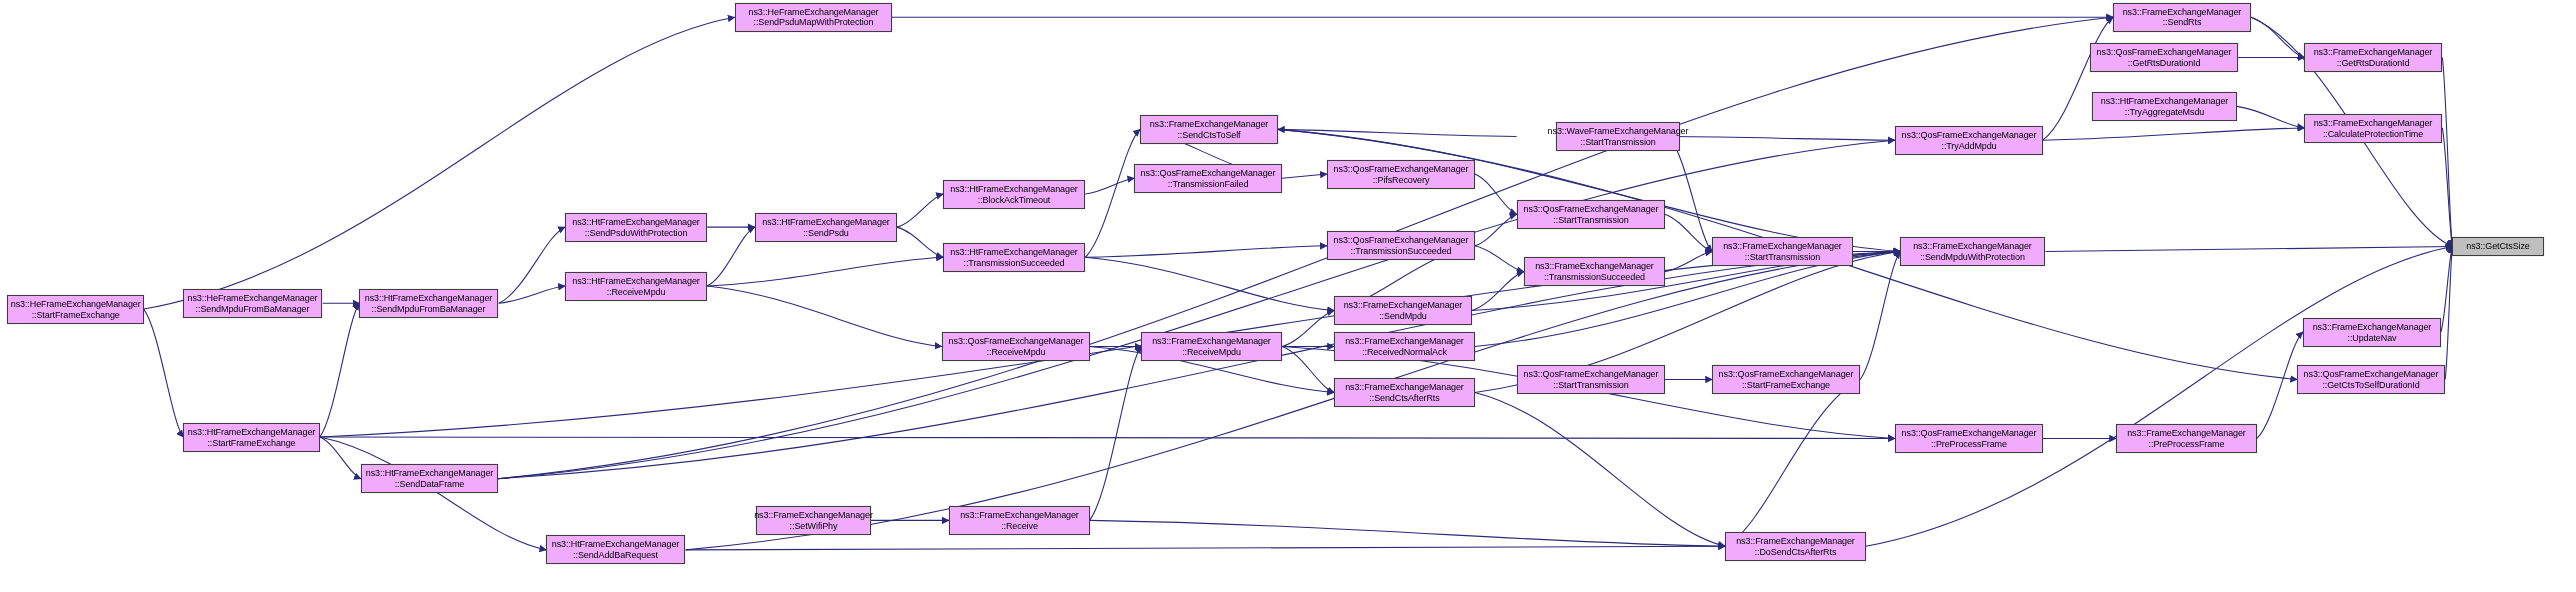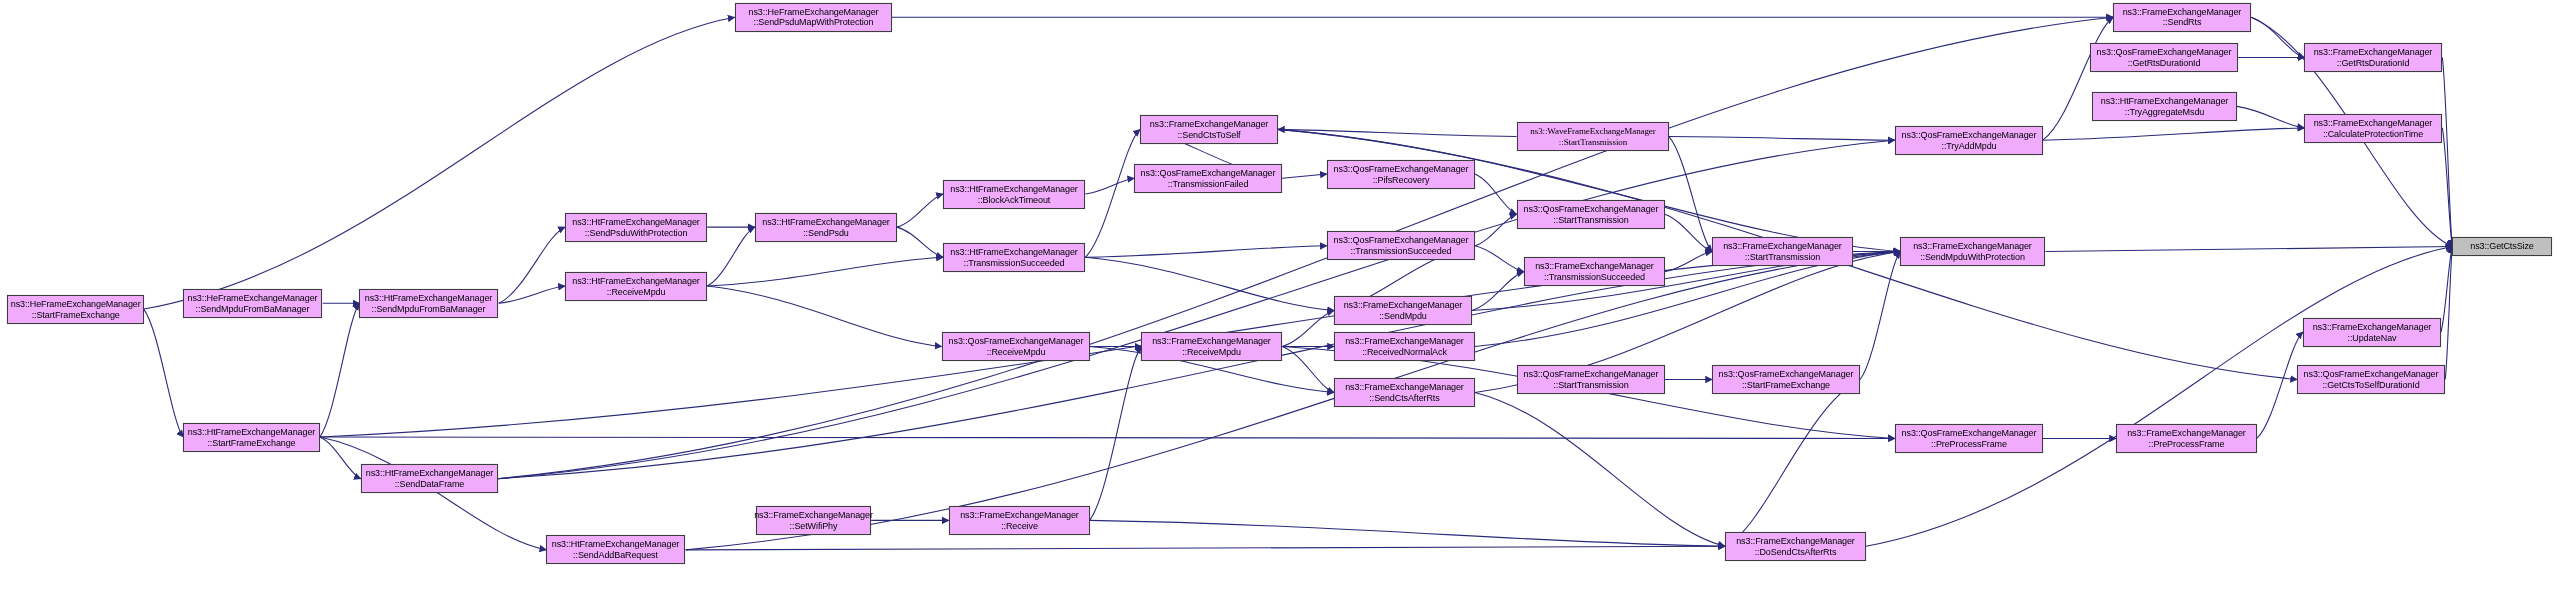--- a/index.html
+++ b/index.html
@@ -151,39 +151,39 @@
       <div class="node" style="left: 1327px; top: 160px; width: 148px; height: 29px;"><span>ns3::QosFrameExchangeManager
 ::PifsRecovery</span></div>
       <div class="node" style="left: 1327px; top: 231px; width: 148px; height: 29px;"><span>ns3::QosFrameExchangeManager
 ::TransmissionSucceeded</span></div>
       <div class="node" style="left: 1334px; top: 296px; width: 138px; height: 29px;"><span>ns3::FrameExchangeManager
 ::SendMpdu</span></div>
       <div class="node" style="left: 1517px; top: 200px; width: 148px; height: 29px;"><span>ns3::QosFrameExchangeManager
 ::StartTransmission</span></div>
       <div class="node" style="left: 1524px; top: 257px; width: 141px; height: 29px;"><span>ns3::FrameExchangeManager
 ::TransmissionSucceeded</span></div>
-      <div class="node" style="left: 1517px; top: 122px; width: 152px; height: 29px; font-family: Liberation Serif, serif;"><span>ns3::WaveFrameExchangeManager
+      <div class="node" style="left: 1556px; top: 122px; width: 124px; height: 29px;"><span>ns3::WaveFrameExchangeManager
 ::StartTransmission</span></div>
       <div class="node" style="left: 1712px; top: 237px; width: 141px; height: 29px;"><span>ns3::FrameExchangeManager
 ::StartTransmission</span></div>
       <div class="node" style="left: 1895px; top: 126px; width: 148px; height: 29px;"><span>ns3::QosFrameExchangeManager
 ::TryAddMpdu</span></div>
       <div class="node" style="left: 1900px; top: 237px; width: 145px; height: 29px;"><span>ns3::FrameExchangeManager
 ::SendMpduWithProtection</span></div>
       <div class="node" style="left: 2113px; top: 2.9px; width: 138px; height: 29px;"><span>ns3::FrameExchangeManager
 ::SendRts</span></div>
       <div class="node" style="left: 2090px; top: 43px; width: 148px; height: 29px;"><span>ns3::QosFrameExchangeManager
 ::GetRtsDurationId</span></div>
       <div class="node" style="left: 2092px; top: 92px; width: 145px; height: 29px;"><span>ns3::HtFrameExchangeManager
 ::TryAggregateMsdu</span></div>
       <div class="node" style="left: 2304px; top: 43px; width: 138px; height: 29px;"><span>ns3::FrameExchangeManager
 ::GetRtsDurationId</span></div>
       <div class="node" style="left: 2304px; top: 114px; width: 138px; height: 29px;"><span>ns3::FrameExchangeManager
 ::CalculateProtectionTime</span></div>
-      <div class="node root" style="left: 2452px; top: 237px; width: 100px; height: 18.7px;"><span>ns3::GetCtsSize</span></div>
+      <div class="node root" style="left: 2452px; top: 237px; width: 92px; height: 18.7px;"><span>ns3::GetCtsSize</span></div>
       <div class="node" style="left: 2303px; top: 318px; width: 138px; height: 29px;"><span>ns3::FrameExchangeManager
 ::UpdateNav</span></div>
       <div class="node" style="left: 2297px; top: 365px; width: 148px; height: 29px;"><span>ns3::QosFrameExchangeManager
 ::GetCtsToSelfDurationId</span></div>
       <div class="node" style="left: 942px; top: 332px; width: 148px; height: 29px;"><span>ns3::QosFrameExchangeManager
 ::ReceiveMpdu</span></div>
       <div class="node" style="left: 1141px; top: 332px; width: 141px; height: 29px;"><span>ns3::FrameExchangeManager
 ::ReceiveMpdu</span></div>
       <div class="node" style="left: 1334px; top: 332px; width: 141px; height: 29px;"><span>ns3::FrameExchangeManager
 ::ReceivedNormalAck</span></div>

